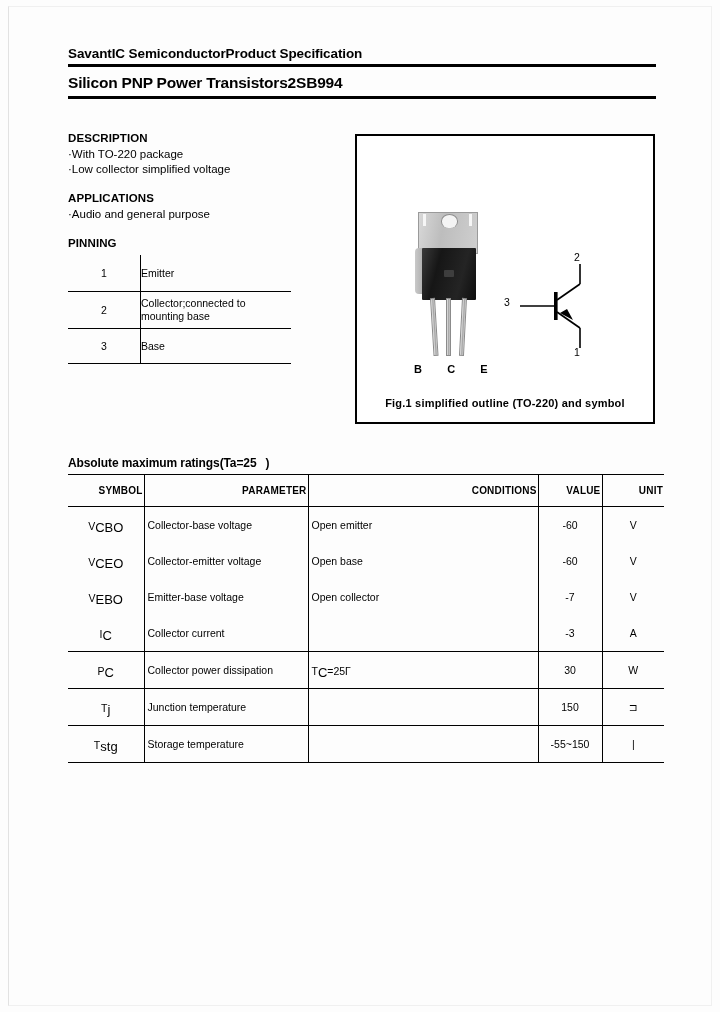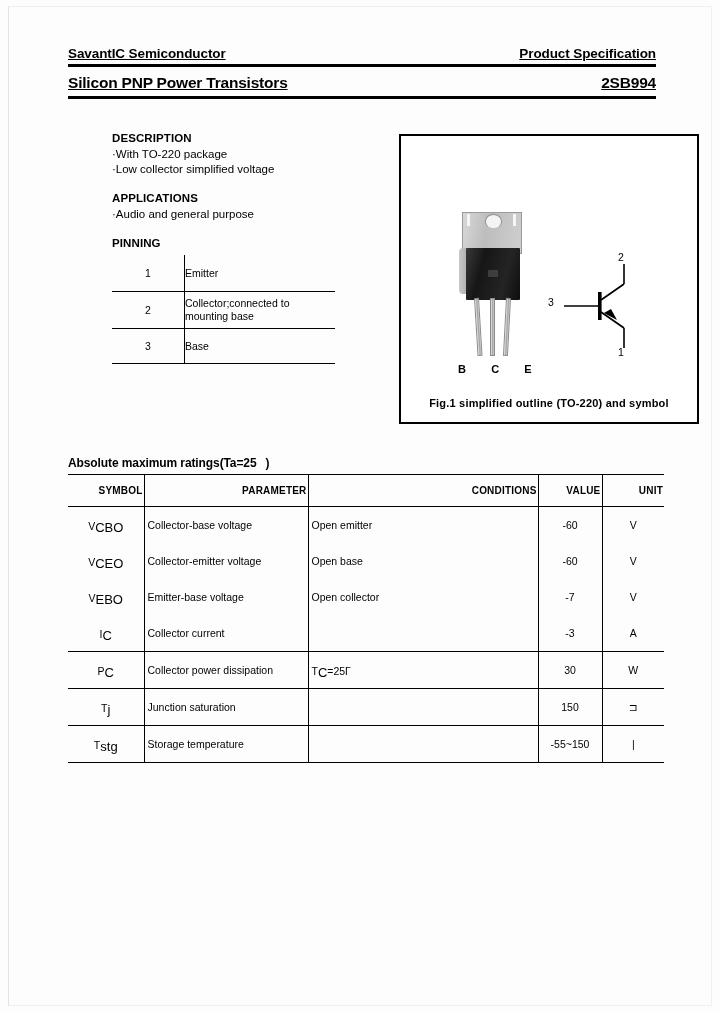--- a/index.html
+++ b/index.html
@@ -38,24 +38,23 @@
   .content {
     position: absolute;
     left: 68px;
     top: 46px;
     width: 588px;
   }
 
   
   .hdr-row {
     display: flex;
-    justify-content: space-between;
+    justify-content: flex-start;
     align-items: baseline;
     font-weight: bold;
-    text-decoration: underline;
   }
   .hdr-row-1 {
     font-size: 13.5px;
     letter-spacing: -0.1px;
     padding-bottom: 3px;
   }
   .hdr-rule {
     height: 3px;
     background: #000;
     width: 100%;
@@ -70,21 +69,20 @@
     height: 3px;
     background: #000;
     width: 100%;
   }
 
   
   .body-area {
     position: relative;
     margin-top: 33px;
     height: 292px;
-    margin-left: 44px;
   }
 
   .left-col {
     position: absolute;
     left: 0;
     top: 0;
     width: 290px;
   }
 
   .sec-title {
@@ -455,21 +453,21 @@
           </tr>
           <tr class="rule">
             <td class="ta-c"><span>P</span><sub>C</sub></td>
             <td class="ta-l vb">Collector power dissipation</td>
             <td class="ta-l vb"><span>T</span><sub>C</sub><span>=25Γ</span></td>
             <td class="ta-c vb">30</td>
             <td class="ta-c vb">W</td>
           </tr>
           <tr class="rule">
             <td class="ta-c"><span>T</span><sub>j</sub></td>
-            <td class="ta-l vb">Junction saturation</td>
+            <td class="ta-l vb">Junction temperature</td>
             <td class="ta-l vb"></td>
             <td class="ta-c vb">150</td>
             <td class="ta-c vb">⊐</td>
           </tr>
           <tr>
             <td class="ta-c"><span>T</span><sub>stg</sub></td>
             <td class="ta-l vb">Storage temperature</td>
             <td class="ta-l vb"></td>
             <td class="ta-c vb">-55~150</td>
             <td class="ta-c vb">|</td>

